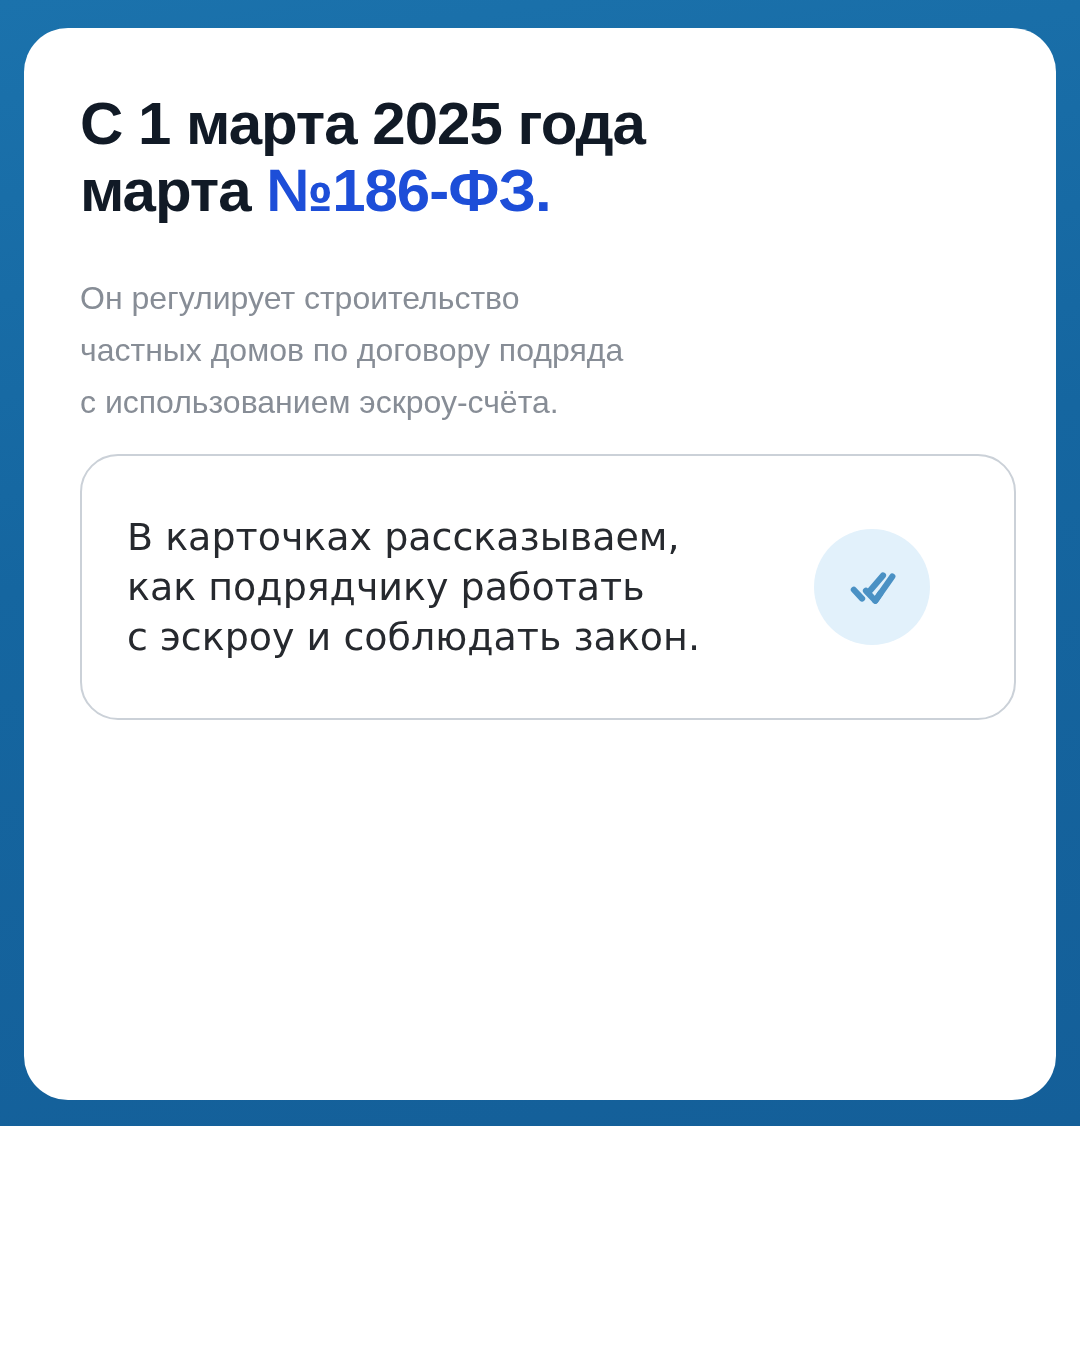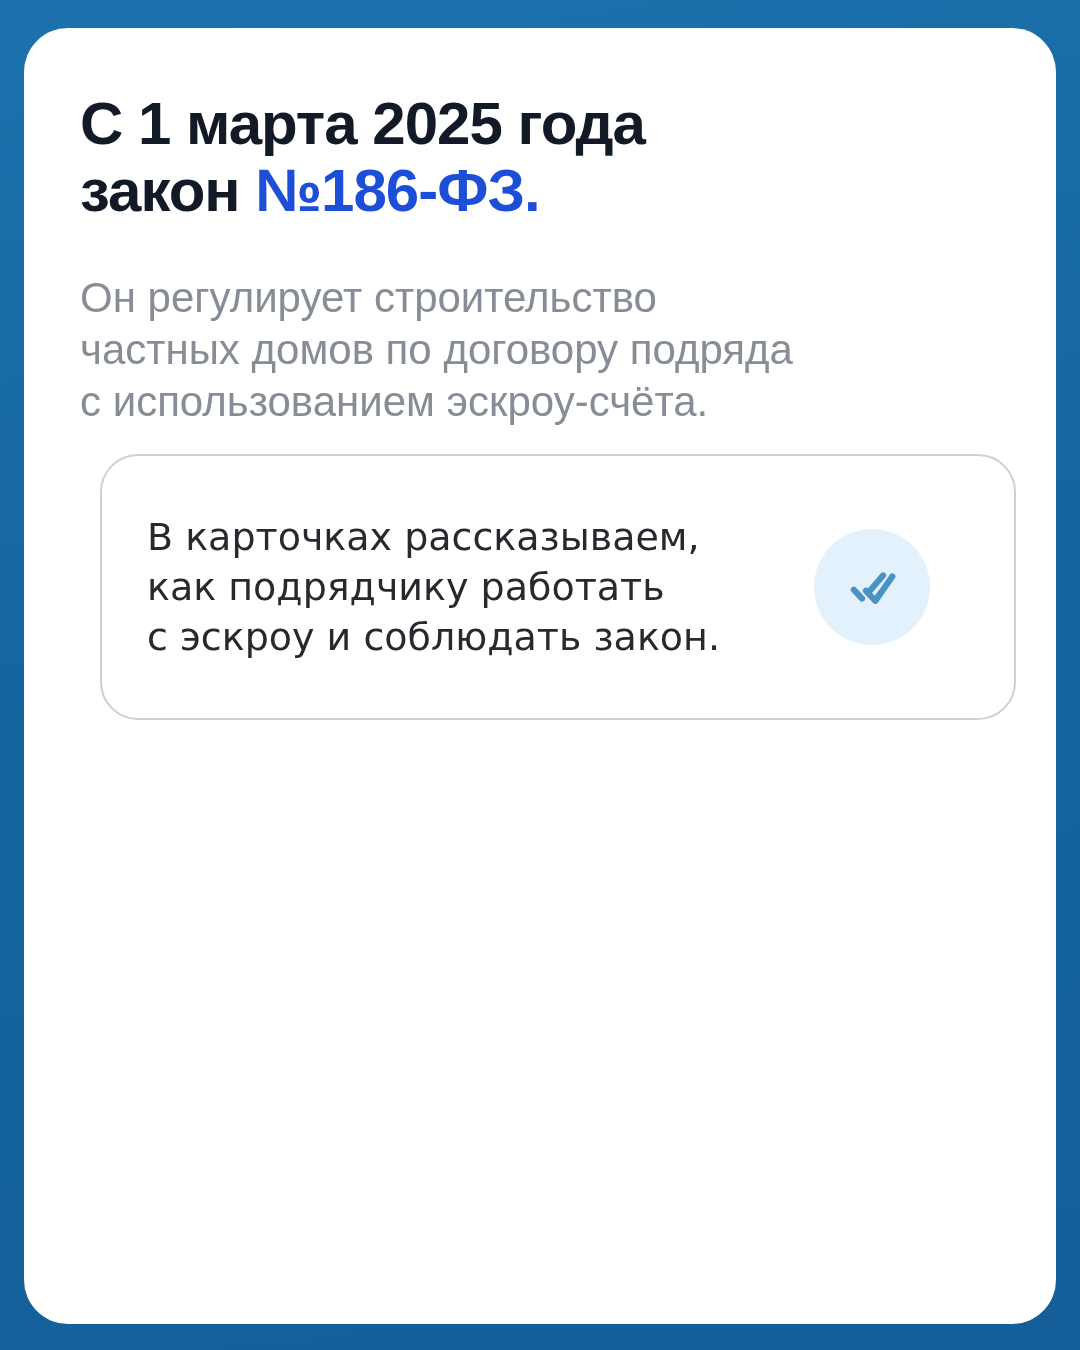--- a/index.html
+++ b/index.html
@@ -5,21 +5,21 @@
   html, body { margin: 0; padding: 0; }
   body {
     width: 1080px;
     height: 1350px;
     font-family: "Liberation Sans", sans-serif;
     -webkit-font-smoothing: antialiased;
   }
   .canvas {
     position: relative;
     width: 1080px;
-    height: 1350px;
+    height: 1126px;
     background: linear-gradient(170deg, #1B72AC 0%, #1566A0 45%, #145F99 100%);
     overflow: hidden;
   }
   .frame {
     position: absolute;
     left: 24px;
     top: 28px;
     right: 24px;
     bottom: 26px;
     background: #ffffff;
@@ -33,35 +33,34 @@
     line-height: 67px;
     letter-spacing: -1px;
     color: #111A26;
   }
   .headline .accent {
     color: #1d4ed8;
   }
   .subtitle {
     margin-top: 48px;
     font-weight: 400;
-    font-size: 42px;
+    font-size: 32px;
     line-height: 52px;
     color: #878D96;
     white-space: pre-line;
   }
   .callout {
     margin-top: 26px;
     height: 266px;
     box-sizing: border-box;
     border: 2px solid #CBD1D8;
     border-radius: 38px;
     display: flex;
     align-items: center;
     padding: 0 84px 0 45px;
-    margin-left: 20px;
   }
   .callout-text {
     font-family: "DejaVu Sans", sans-serif;
     font-weight: 500;
     font-size: 38px;
     line-height: 50px;
     color: #26292E;
     white-space: pre-line;
   }
   .badge {
@@ -78,21 +77,21 @@
   .badge svg { display: block; }
 </style>
 </head>
 <body>
 
 <div class="canvas">
   <div class="frame">
 
     <div class="headline">
       <div>С 1 марта 2025 года</div>
-      <div><span>закон </span><span class="accent">№186-ФЗ.</span></div>
+      <div><span>марта </span><span class="accent">№186-ФЗ.</span></div>
     </div>
 
     <div class="subtitle">Он регулирует строительство
 частных домов по договору подряда
 с использованием эскроу-счёта.</div>
 
     <div class="callout">
       <div class="callout-text">В карточках рассказываем,
 как подрядчику работать
 с эскроу и соблюдать закон.</div>

